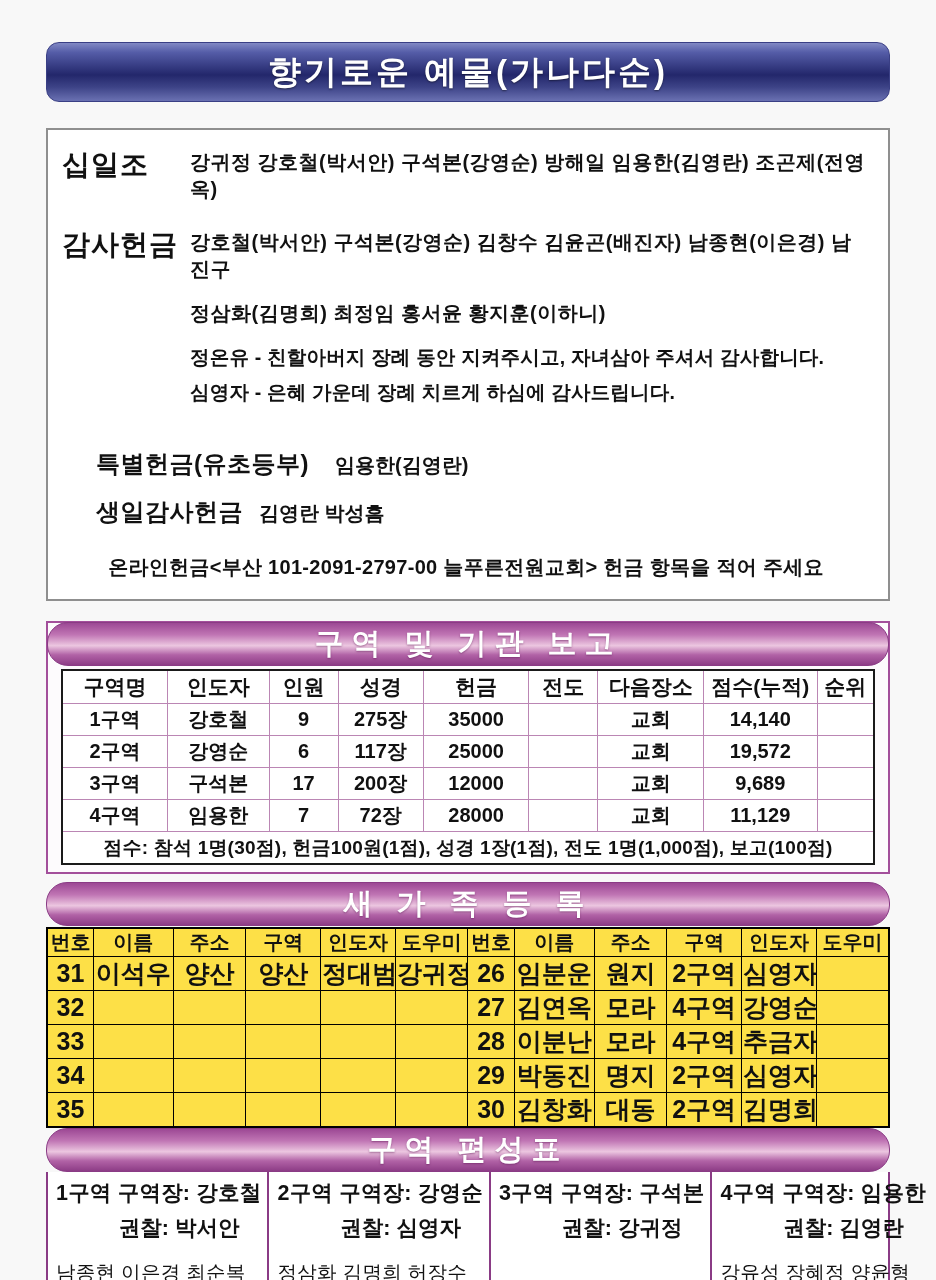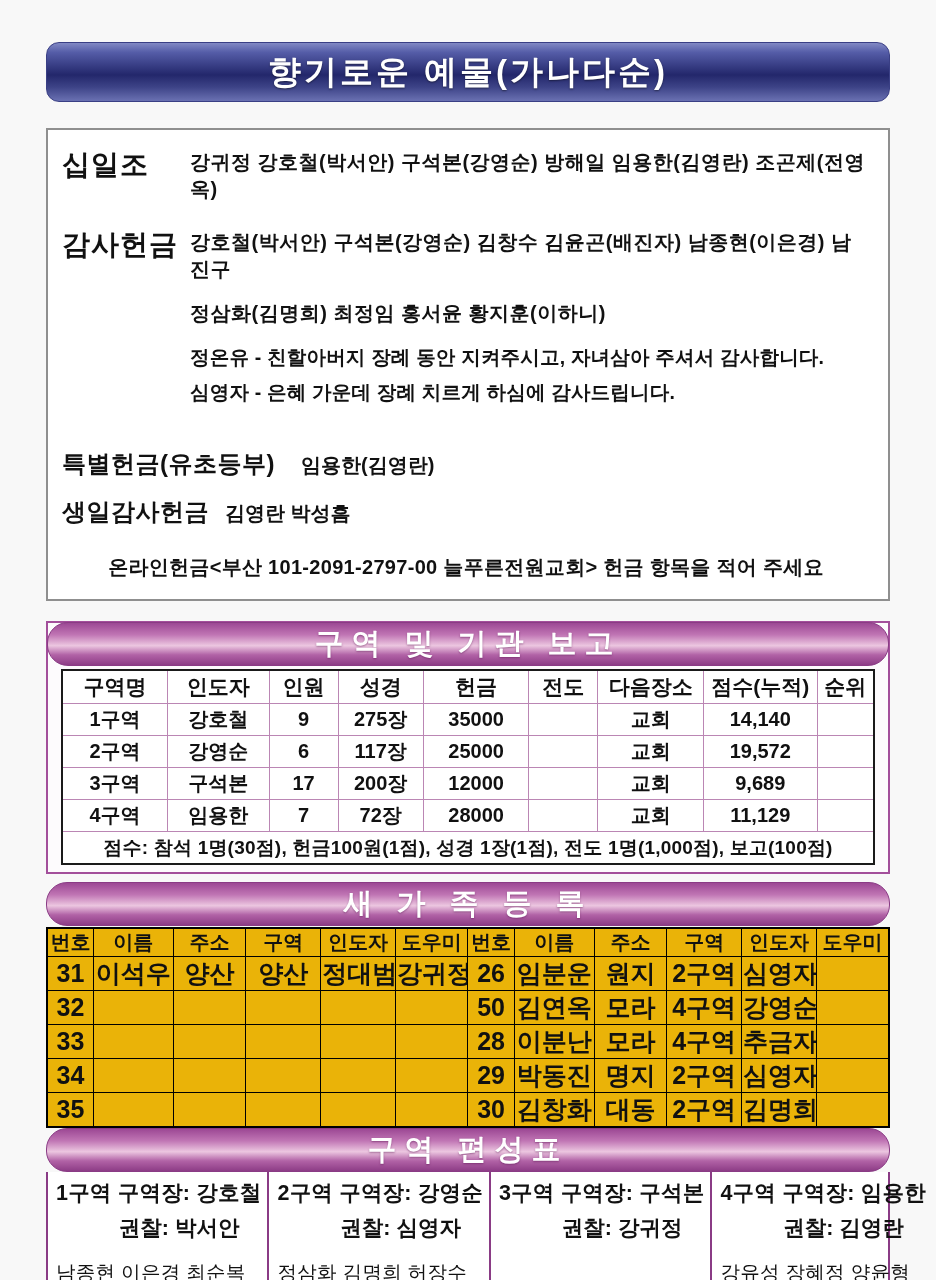--- a/index.html
+++ b/index.html
@@ -27,21 +27,21 @@
     margin-top:26px;background:#fff;border:2px solid #8f8f8f;
     padding:16px 18px 18px 14px;
   }
   .off-row{display:flex;align-items:flex-start;}
   .off-label{font-weight:700;font-size:28px;width:128px;flex-shrink:0;letter-spacing:1px;}
   .off-names{font-size:20px;font-weight:700;padding-top:3px;}
   .off-names .nline{margin-bottom:17px;letter-spacing:.5px;}
   .off-names .note{font-size:19.5px;font-weight:600;margin-bottom:8px;letter-spacing:.2px;}
   .thanks{margin-top:6px;}
   .special-row{margin-top:34px;display:flex;align-items:baseline;}
-  .special-row .big-label{font-weight:700;font-size:24px;letter-spacing:.5px;}
+  .special-row .big-label{font-weight:700;font-size:24px;letter-spacing:.5px;margin-left:34px;}
   .special-row .val{font-size:20px;font-weight:700;margin-left:26px;}
   .birthday-row{margin-top:16px;}
   .birthday-row .val{margin-left:16px;}
   .online-line{
     margin-top:26px;text-align:center;font-size:20px;font-weight:700;letter-spacing:.3px;
   }
 
   
   .pill{
     height:42px;border-radius:21px;
@@ -64,21 +64,21 @@
     border:1px solid #bb86b4;text-align:center;
     padding:2px 2px;overflow:hidden;white-space:nowrap;
   }
   .rpt th{font-size:21px;font-weight:700;height:28px;}
   .rpt td{font-size:20px;font-weight:600;height:25px;}
   .rpt td:nth-child(8){font-weight:700;}
   .rpt .foot td{font-size:19px;font-weight:700;height:27px;letter-spacing:.2px;}
 
   
   .nf-banner{margin-top:8px;}
-  .nf{width:100%;margin-top:1px;border:2px solid #000;background:#eab308;}
+  .nf{width:100%;margin-top:1px;border:2px solid #000;background:#fde047;}
   .nf th,.nf td{
     border:1px solid #000;text-align:center;padding:0 1px;
     overflow:hidden;white-space:nowrap;
   }
   .nf th{font-size:20px;font-weight:700;height:24px;}
   .nf td{font-size:25px;font-weight:600;height:22px;}
 
   
   .dc-row{
     display:flex;border:2px solid #8a3b85;border-top:none;background:#fff;
@@ -258,21 +258,21 @@
       <td>심영자</td>
       <td></td>
     </tr>
     <tr>
       <td>32</td>
       <td></td>
       <td></td>
       <td></td>
       <td></td>
       <td></td>
-      <td>50</td>
+      <td>27</td>
       <td>김연옥</td>
       <td>모라</td>
       <td>4구역</td>
       <td>강영순</td>
       <td></td>
     </tr>
     <tr>
       <td>33</td>
       <td></td>
       <td></td>

